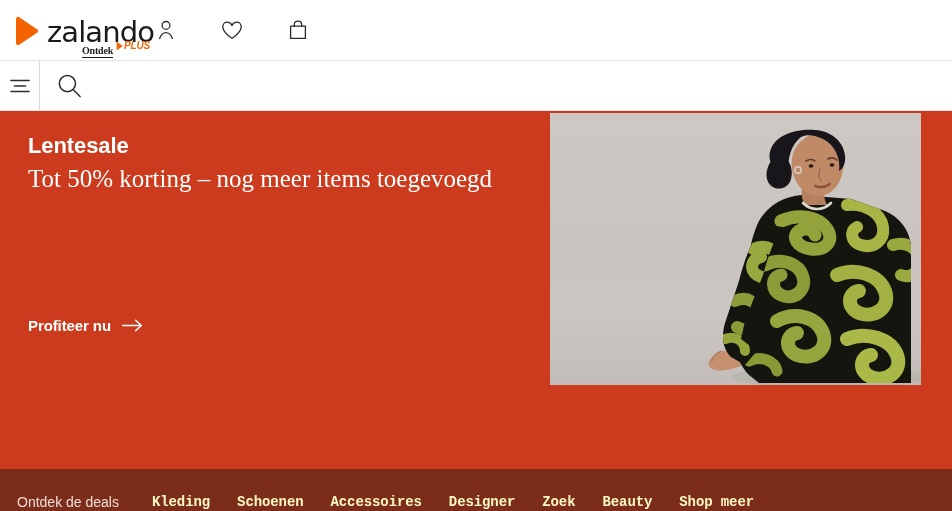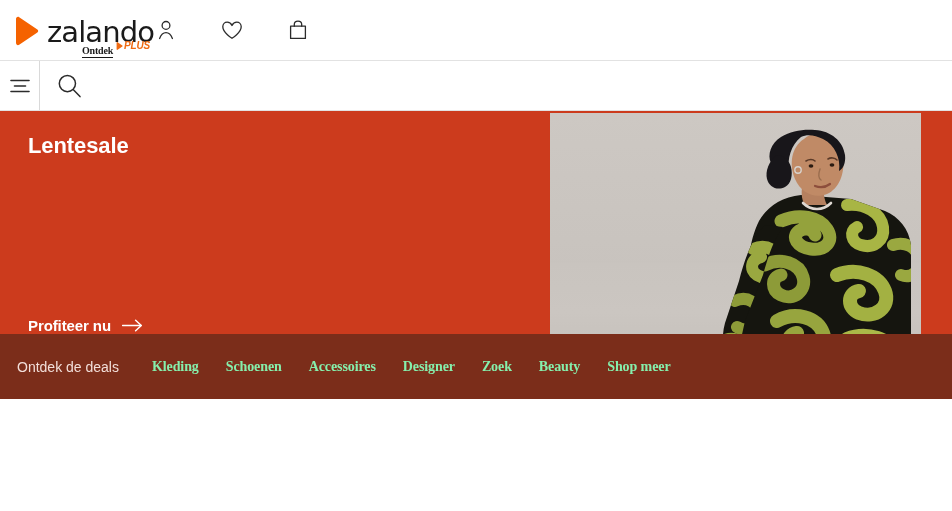--- a/index.html
+++ b/index.html
@@ -114,21 +114,21 @@
   }
   .search-go {
     width: 58px;
     display: flex; align-items: center; justify-content: center;
     cursor: pointer;
   }
 
   
   .hero {
     position: relative;
-    height: 223px;
+    height: 358px;
     background: #cc3b1d;
     overflow: hidden;
   }
 
   .hero-copy {
     position: absolute;
     left: 28px;
     top: 22px;
     width: 505px;
   }
@@ -202,24 +202,24 @@
   .deals-label {
     font-family: "Liberation Sans", sans-serif;
     font-size: 14px;
     font-weight: 400;
     color: #f2ded9;
     margin-right: 33px;
     white-space: nowrap;
   }
   .deals-links { display: flex; align-items: center; gap: 27px; }
   .deal-link {
-    font-family: Liberation Serif, serif;
+    font-family: Liberation Mono, monospace;
     font-size: 14px;
     font-weight: 700;
-    color: #86efac;
+    color: #fef9c3;
     white-space: nowrap;
     cursor: pointer;
     letter-spacing: -0.1px;
   }
 
   .page-rest { height: 43px; background: #ffffff; }
 </style>
 </head>
 <body>
 
@@ -283,20 +283,21 @@
         <circle cx="12.4" cy="11.6" r="8.1"></circle>
         <path d="M18.4 17.8 L25 24.6" stroke-linecap="round"></path>
       </svg>
     </div>
   </div>
 
   <div class="hero">
 
     <div class="hero-copy">
       <div class="hero-kicker">Lentesale</div>
+      <div class="hero-head">Tot 50% korting – nog meer items toegevoegd</div>
     </div>
 
     <div class="hero-cta">
       <span class="hero-cta-label">Profiteer nu</span>
       <span class="arrow-right">
         <svg class="arrow-right" width="21" height="13" viewBox="0 0 21 13" fill="none" stroke="#ffffff" stroke-width="1.5">
           <path d="M0.5 6.5 H19" stroke-linecap="round"></path>
           <path d="M13.6 1.2 L19.3 6.5 L13.6 11.8" stroke-linecap="round" stroke-linejoin="round"></path>
         </svg>
       </span>

